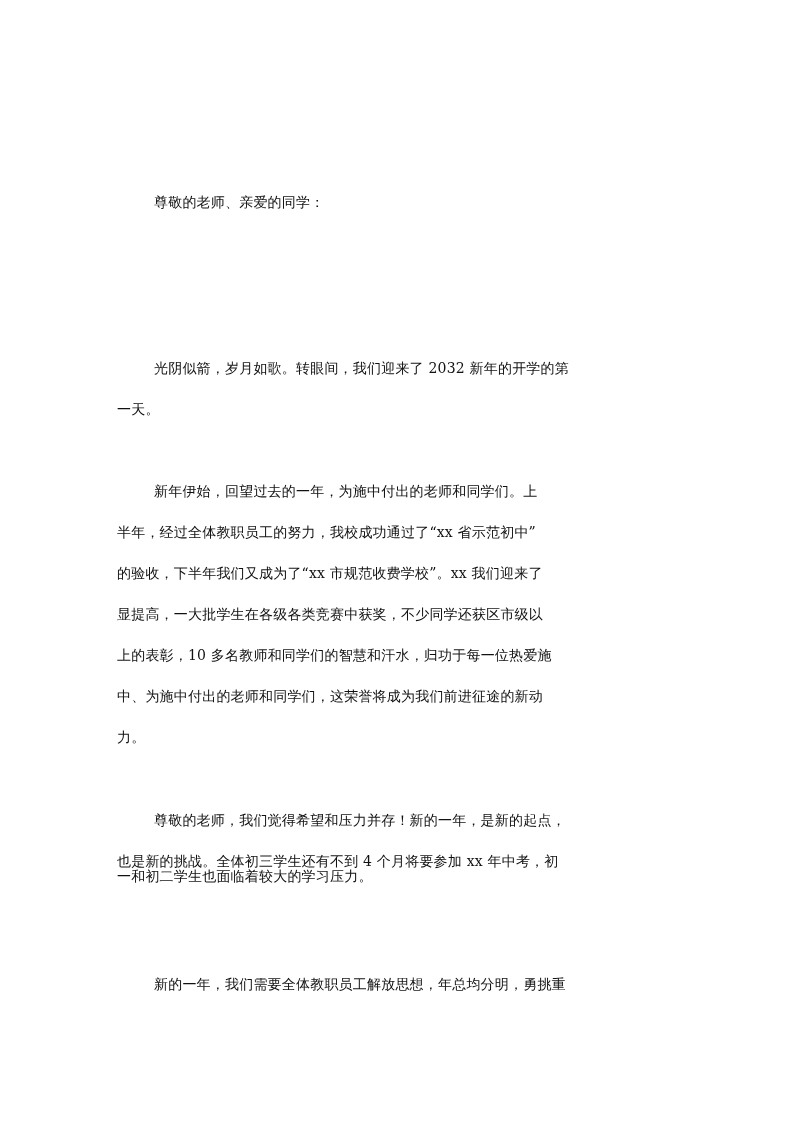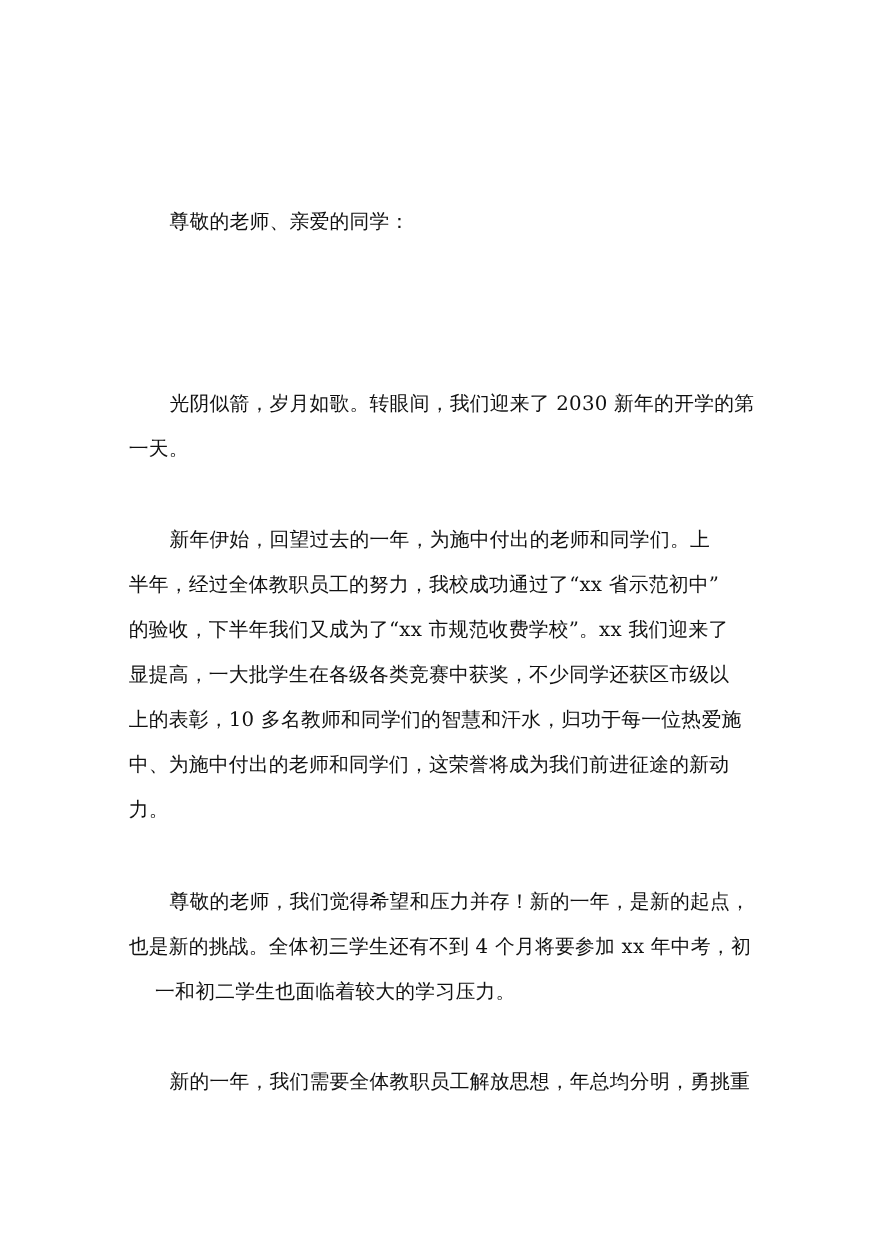--- a/index.html
+++ b/index.html
@@ -19,56 +19,56 @@
       position: absolute;
       left: 0; top: 0;
       width: 793px;
       height: 1122px;
       background: #ffffff;
     }
     .line {
       position: absolute;
       left: 117px;
       width: 562px;
-      font-size: 18px;
+      font-size: 14px;
       line-height: 22px;
       white-space: nowrap;
       letter-spacing: 0.2px;
     }
     .line.indent {
       left: 154px;
       width: 525px;
     }
   </style>
 </head>
 <body>
 
 <div class="page">
 
   <div class="line indent" style="top:191px;">尊敬的老师、亲爱的同学：</div>
 
 
   <div>
-    <div class="line indent" style="top:357px;">光阴似箭，岁月如歌。转眼间，我们迎来了 2030 新年的开学的第</div>
+    <div class="line indent" style="top:357px;">光阴似箭，岁月如歌。转眼间，我们迎来了 2032 新年的开学的第</div>
     <div class="line" style="top:398px;">一天。</div>
   </div>
 
   <div>
     <div class="line indent" style="top:480px;">新年伊始，回望过去的一年，为施中付出的老师和同学们。上</div>
     <div class="line" style="top:521px;">半年，经过全体教职员工的努力，我校成功通过了“xx 省示范初中”</div>
     <div class="line" style="top:562px;">的验收，下半年我们又成为了“xx 市规范收费学校”。xx 我们迎来了</div>
     <div class="line" style="top:603px;">显提高，一大批学生在各级各类竞赛中获奖，不少同学还获区市级以</div>
     <div class="line" style="top:644px;">上的表彰，10 多名教师和同学们的智慧和汗水，归功于每一位热爱施</div>
     <div class="line" style="top:685px;">中、为施中付出的老师和同学们，这荣誉将成为我们前进征途的新动</div>
     <div class="line" style="top:726px;">力。</div>
   </div>
 
   <div>
     <div class="line indent" style="top:809px;">尊敬的老师，我们觉得希望和压力并存！新的一年，是新的起点，</div>
     <div class="line" style="top:850px;">也是新的挑战。全体初三学生还有不到 4 个月将要参加 xx 年中考，初</div>
-    <div class="line" style="top:891px;margin-left:24px;">一和初二学生也面临着较大的学习压力。</div>
+    <div class="line" style="top:865px;">一和初二学生也面临着较大的学习压力。</div>
   </div>
 
   <div>
     <div class="line indent" style="top:973px;">新的一年，我们需要全体教职员工解放思想，年总均分明，勇挑重</div>
   </div>
 
 </div>
 
 </body></html>

